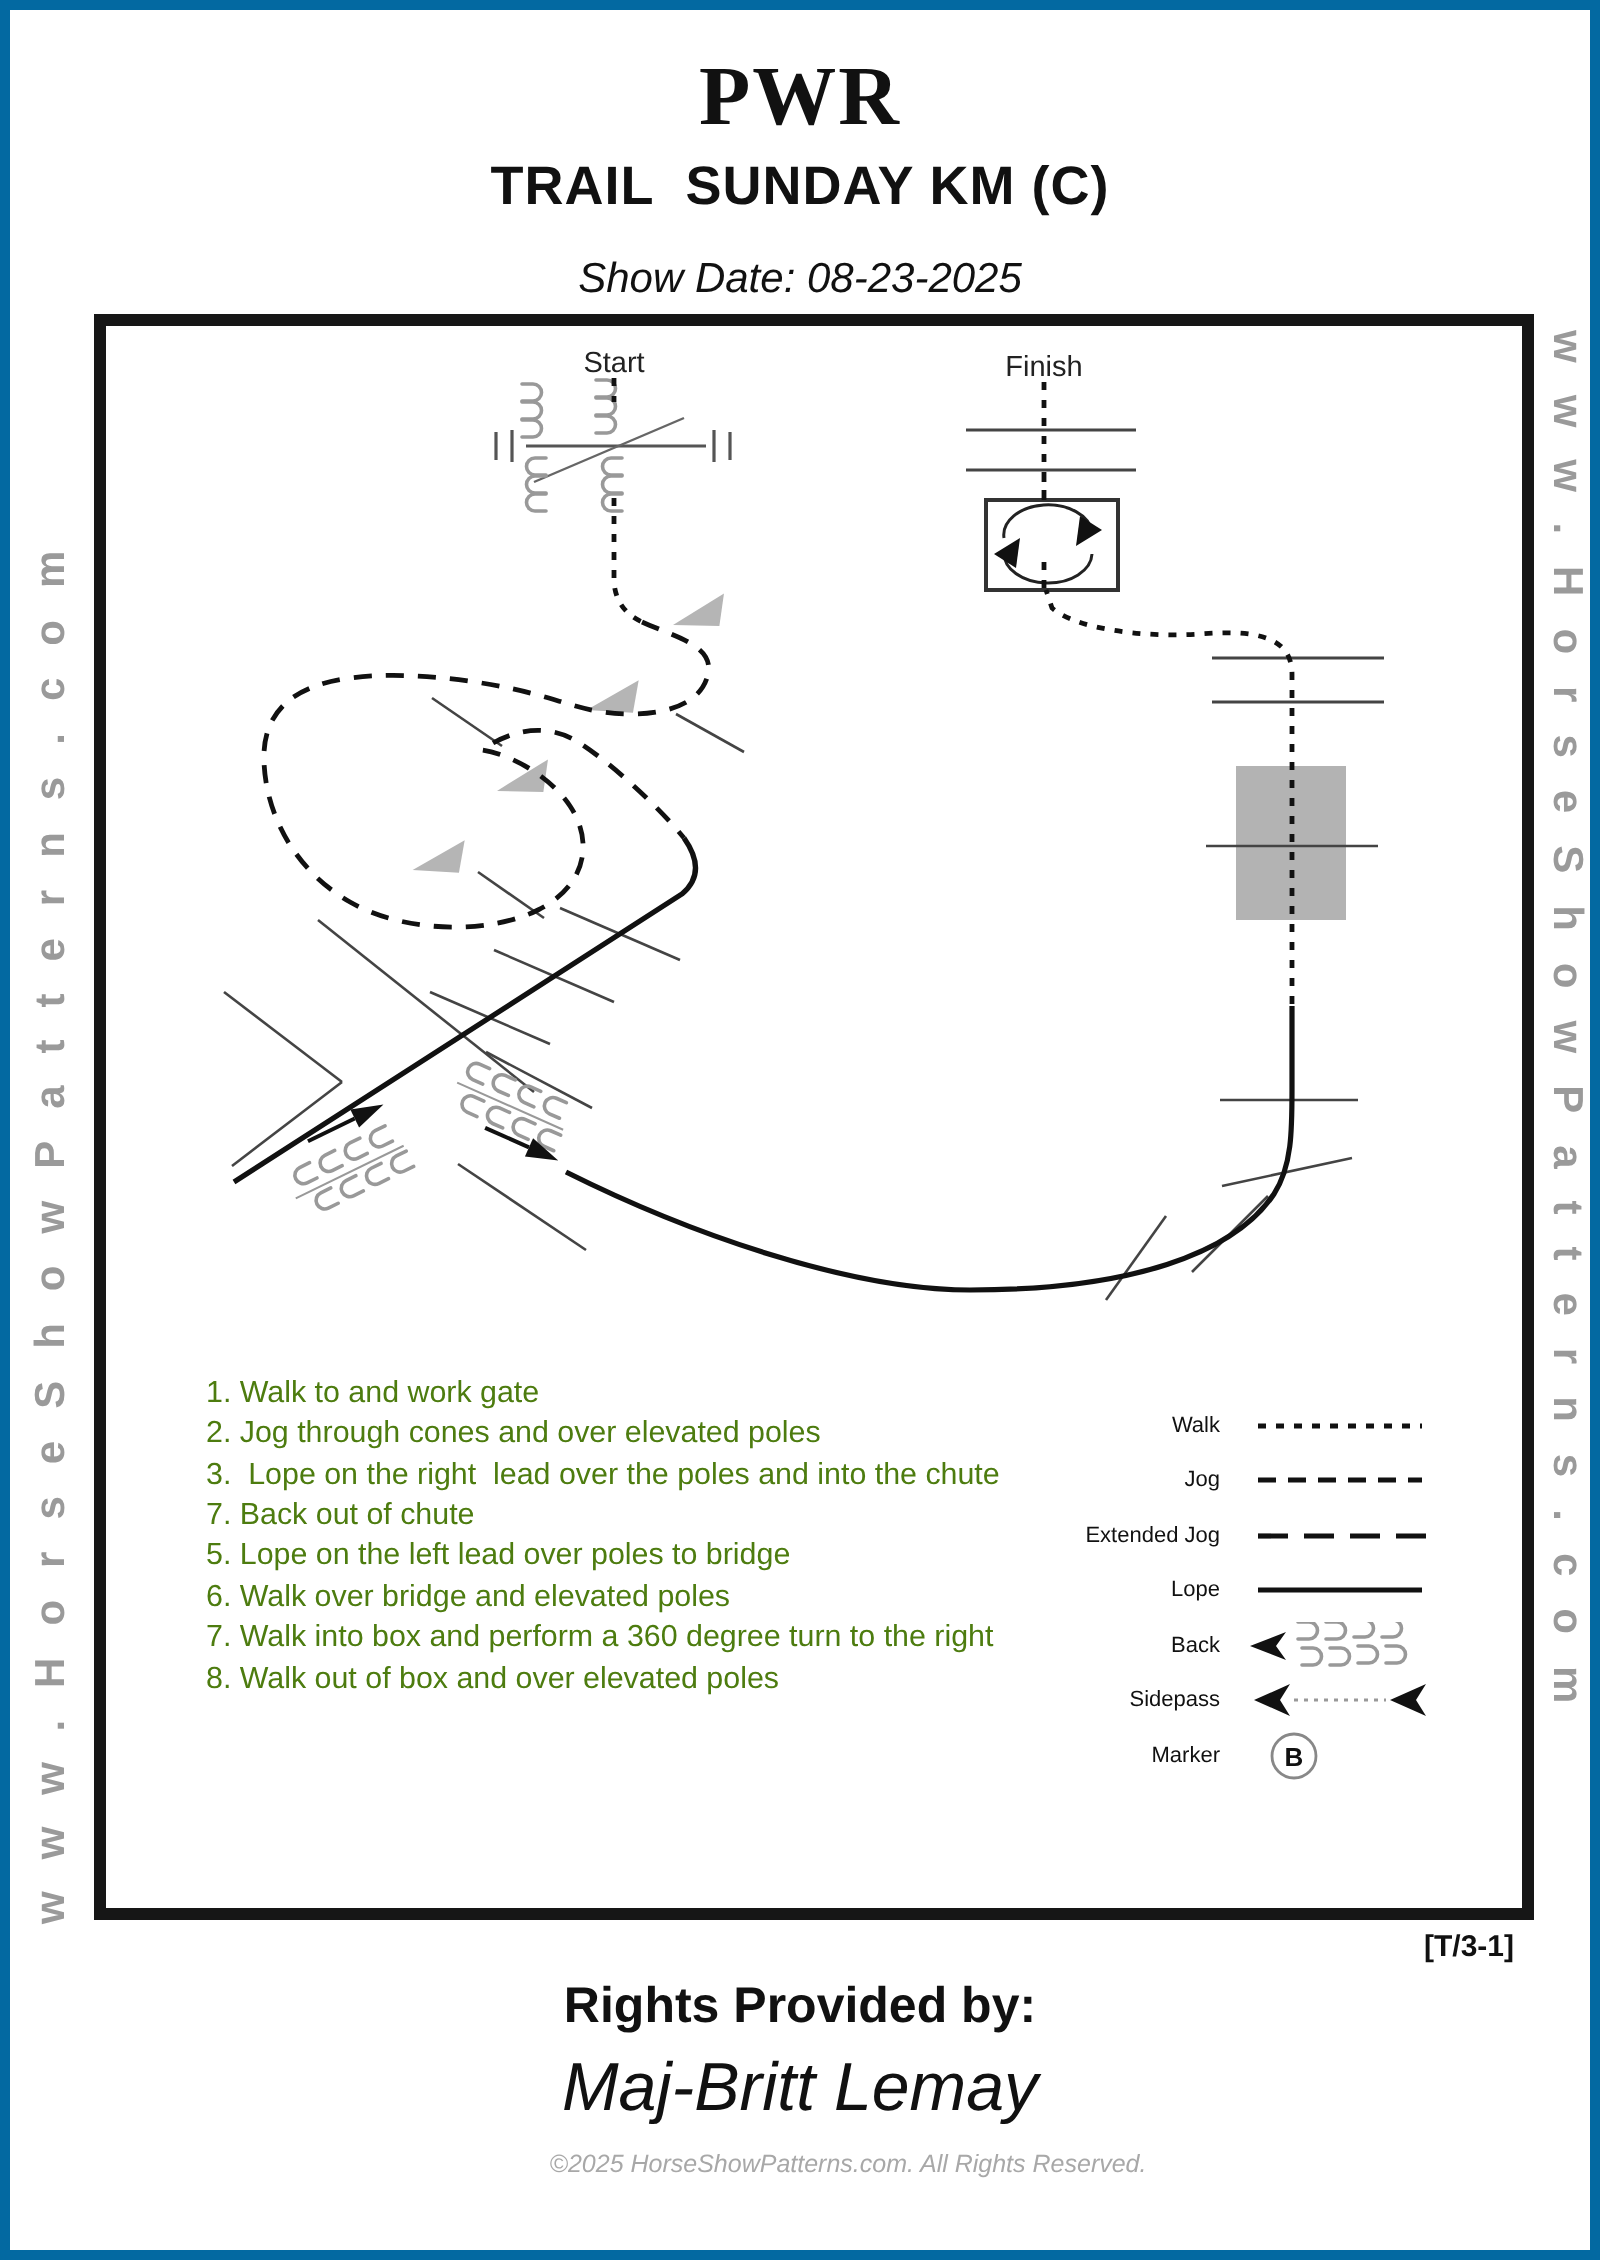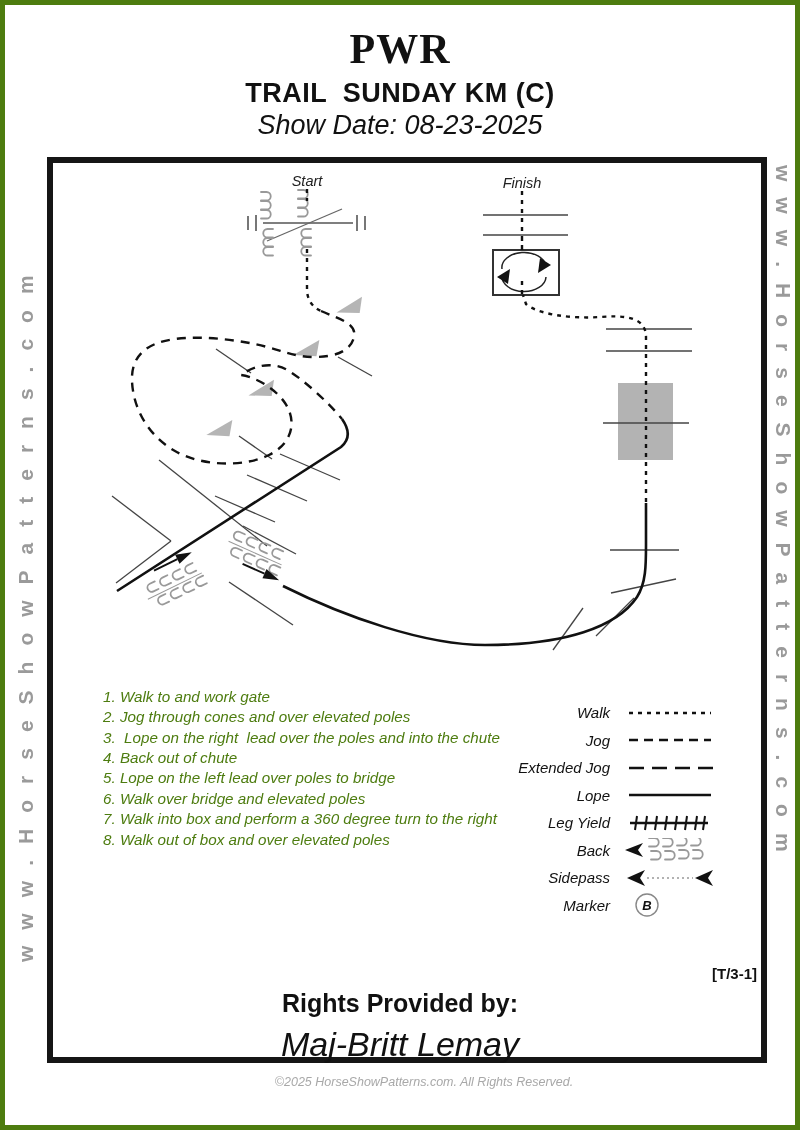--- a/index.html
+++ b/index.html
@@ -1,37 +1,37 @@
 <!DOCTYPE html>
 <html><head>
 <meta charset="utf-8">
 <style>
   html,body{margin:0;padding:0;background:#fff;}
-  .page{position:relative;width:800px;height:1130px;background:#fff;border:5px solid #4d7c0f;
+  .page{position:relative;width:800px;height:1130px;background:#fff;border:5px solid #0369a1;
         box-sizing:border-box;overflow:hidden;font-family:"Liberation Sans",sans-serif;color:#111;}
   
   .hdr{position:absolute;left:0;top:0;width:100%;text-align:center;}
   .title{margin-top:20px;font-family:"Liberation Serif",serif;font-weight:bold;font-size:42px;letter-spacing:1px;}
   .subtitle{margin-top:5px;font-weight:bold;font-size:27px;white-space:pre;letter-spacing:.5px;}
-  .showdate{margin-top:1px;font-style:italic;font-size:27px;}
+  .showdate{margin-top:19px;font-style:italic;font-size:21px;}
   
   .wm{position:absolute;white-space:nowrap;font-weight:bold;font-size:21px;letter-spacing:16px;color:#9a9a9a;}
   .wm-left{left:9px;top:957px;transform:rotate(-90deg);transform-origin:left top;}
   .wm-right{left:790px;top:160px;transform:rotate(90deg);transform-origin:left top;}
   
-  .frame{position:absolute;left:42px;top:152px;width:720px;height:906px;border:6px solid #161616;
-         box-sizing:border-box;background:#fff;font-style:italic;}
+  .frame{position:absolute;left:42px;top:152px;width:720px;height:803px;border:6px solid #161616;
+         box-sizing:border-box;background:#fff;}
   .frame svg.course{position:absolute;left:0;top:0;}
   
   .instructions{position:absolute;left:50px;top:524px;width:402px;font-size:15.2px;line-height:1.34;color:#4d7c0f;}
   .instructions div{white-space:pre-wrap;}
   
   .legend{position:absolute;left:427px;top:536px;}
   .legrow{display:flex;align-items:center;height:27.5px;}
-  .leglabel{width:130px;text-align:right;font-size:15px;color:#111;}
+  .leglabel{width:130px;text-align:right;font-size:11px;color:#111;}
   .legsym{width:92px;height:24px;margin-left:15px;}
   
   .pcode{position:absolute;right:38px;top:960px;font-weight:bold;font-size:15px;}
   .provided{position:absolute;left:0;top:984px;width:100%;text-align:center;font-weight:bold;font-size:25px;}
   .provider{position:absolute;left:0;top:1020px;width:100%;text-align:center;font-style:italic;font-size:34px;}
   .copyright{position:absolute;left:0;top:1070px;width:100%;text-align:center;font-style:italic;font-size:12.5px;color:#a8a8a8;margin-left:24px;}
 </style>
 </head>
 <body>
 
@@ -171,21 +171,21 @@
         <path d="M278,581 C340,612 420,640 480,640 C560,640 612,622 632,592 C641,578 641,560 641,540 L641,498" stroke-width="2.6"></path>
         <path d="M641,497 L641,332 C641,312 620,310 595,312 C565,314 532,309 521,299 L518,290" stroke-width="2.4" stroke-dasharray="4 5"></path>
         <path d="M517,232 V250 M517,276 V290 M517,186 V244" stroke-width="2.4" stroke-dasharray="4 5"></path>
       </g>
     </svg>
 
     <div class="instructions">
       <div>1. Walk to and work gate</div>
       <div>2. Jog through cones and over elevated poles</div>
       <div>3.  Lope on the right  lead over the poles and into the chute</div>
-      <div>4. Back out of chute</div>
+      <div>7. Back out of chute</div>
       <div>5. Lope on the left lead over poles to bridge</div>
       <div>6. Walk over bridge and elevated poles</div>
       <div>7. Walk into box and perform a 360 degree turn to the right</div>
       <div>8. Walk out of box and over elevated poles</div>
     </div>
 
     <div class="legend">
       <div class="legrow">
         <div class="leglabel">Walk</div>
         <svg class="legsym" viewBox="0 0 92 24">
@@ -201,36 +201,20 @@
       <div class="legrow">
         <div class="leglabel">Extended Jog</div>
         <svg class="legsym" viewBox="0 0 92 24">
           <line x1="4" y1="12" x2="88" y2="12" stroke="#111" stroke-width="2.6" stroke-dasharray="15 8"></line>
           </svg>
       </div>
       <div class="legrow">
         <div class="leglabel">Lope</div>
         <svg class="legsym" viewBox="0 0 92 24">
           <line x1="4" y1="12" x2="86" y2="12" stroke="#111" stroke-width="2.6"></line>
-          </svg>
-      </div>
-      <div class="legrow">
-        <div class="leglabel">Leg Yield</div>
-        <svg class="legsym" viewBox="0 0 92 24">
-          <line x1="5" y1="12" x2="83" y2="12" stroke="#111" stroke-width="2.4"></line>
-          <g stroke="#111" stroke-width="2">
-            <line x1="12" y1="5" x2="10" y2="19"></line>
-              <line x1="22" y1="5" x2="20" y2="19"></line>
-            <line x1="32" y1="5" x2="30" y2="19"></line>
-              <line x1="42" y1="5" x2="40" y2="19"></line>
-            <line x1="52" y1="5" x2="50" y2="19"></line>
-              <line x1="62" y1="5" x2="60" y2="19"></line>
-            <line x1="72" y1="5" x2="70" y2="19"></line>
-              <line x1="80" y1="5" x2="78" y2="19"></line>
-          </g>
           </svg>
       </div>
       <div class="legrow">
         <div class="leglabel">Back</div>
         <svg class="legsym" viewBox="0 0 92 24">
           <polygon points="18,5 0,12 18,19 13,12" fill="#111"></polygon>
           <g>
             <use href="#hoofR" x="24" y="0"></use>
               <use href="#hoofR" x="38" y="0"></use>
               <use href="#hoofR" x="52" y="-1"></use>

